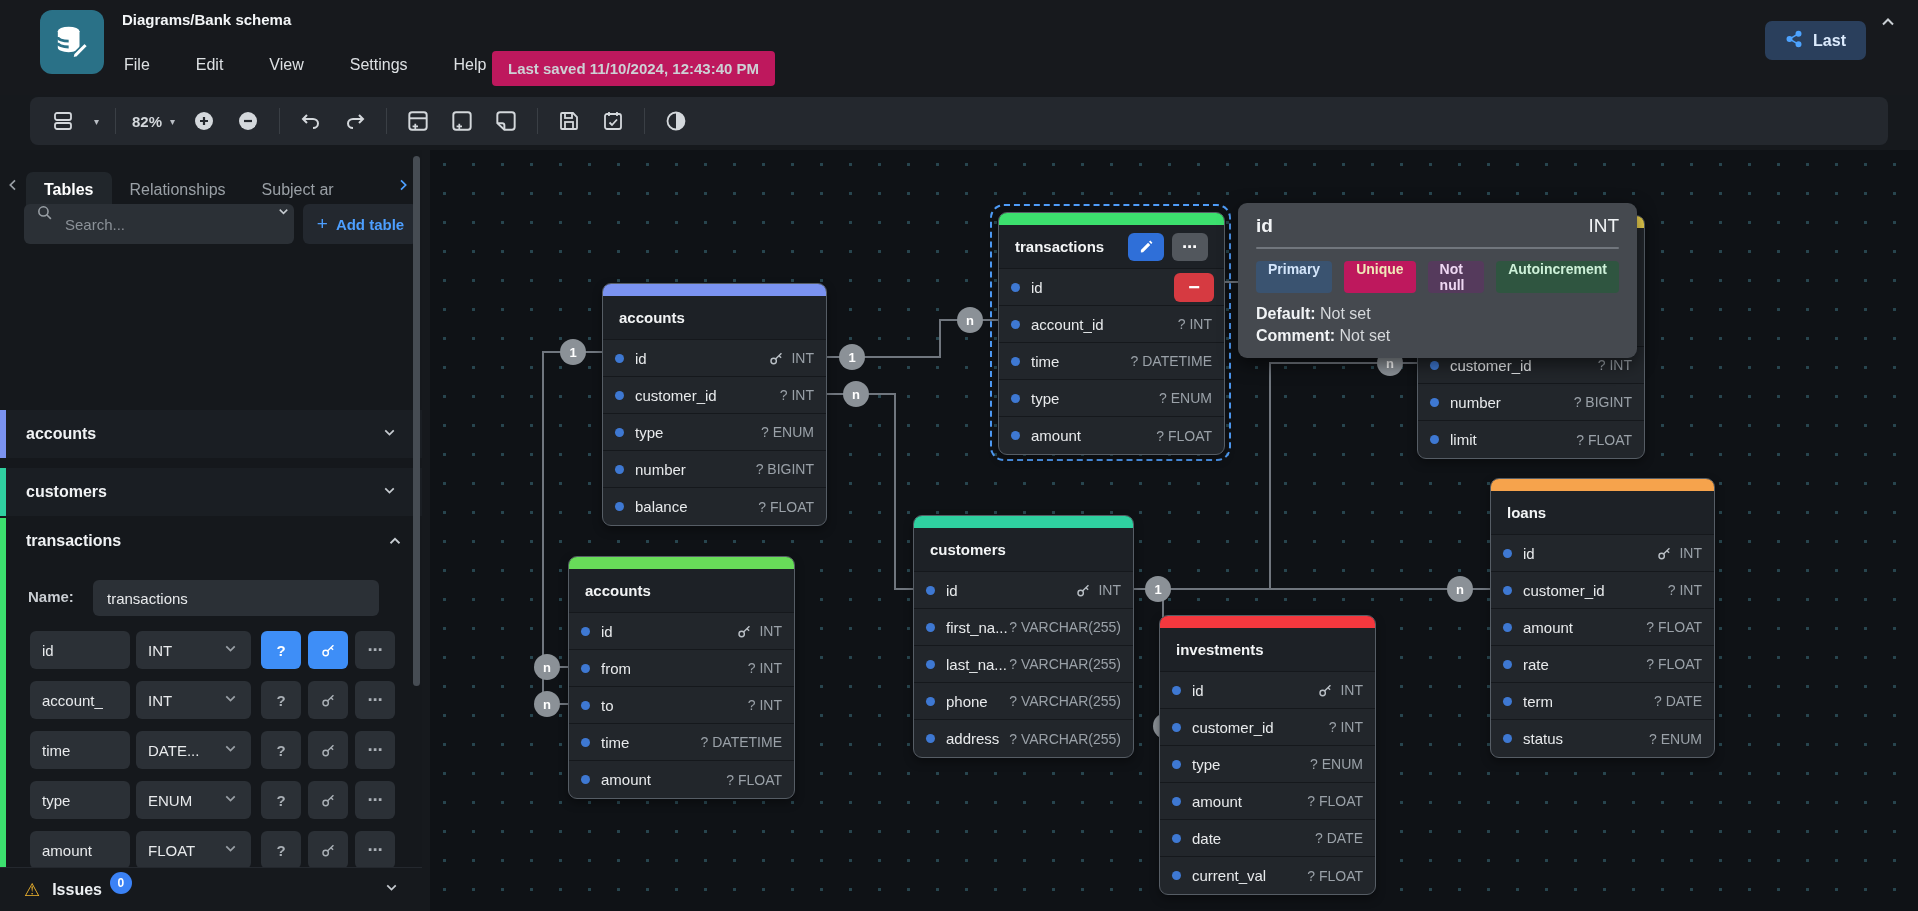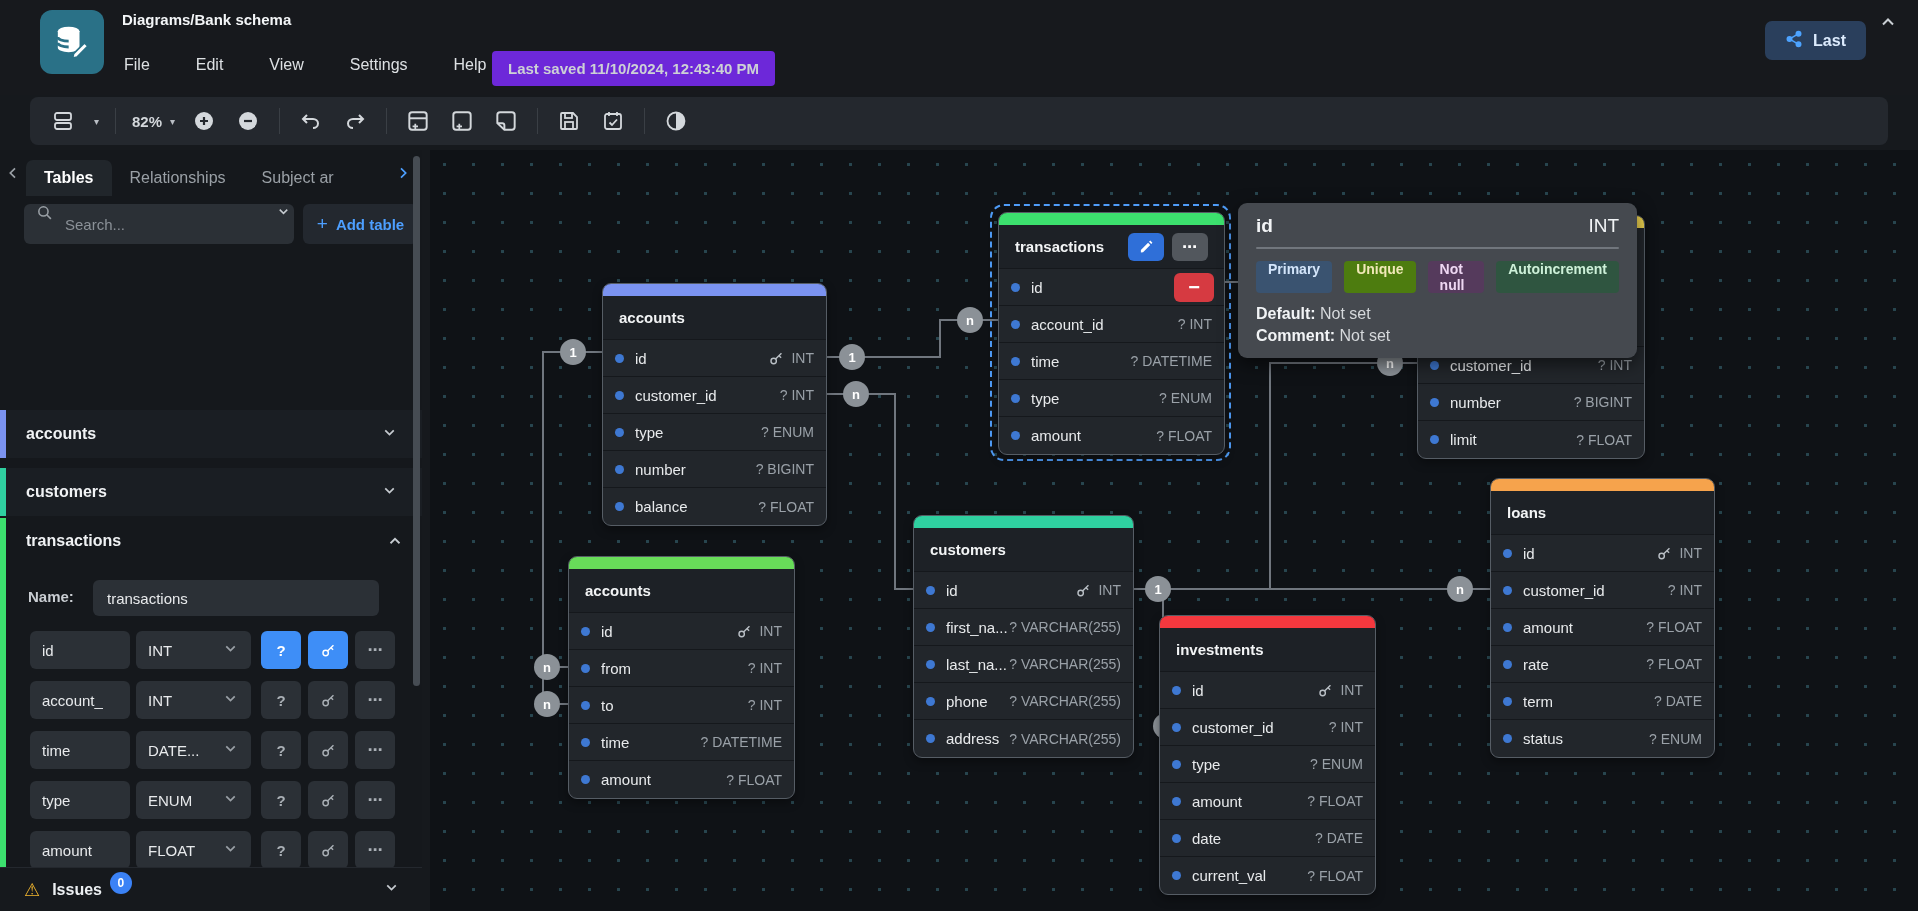--- a/index.html
+++ b/index.html
@@ -6,38 +6,38 @@
     background:#16191d;font-family:"Liberation Sans","DejaVu Sans",sans-serif;
     -webkit-font-smoothing:antialiased;color:#e8eaec;}
   .stage{position:absolute;inset:0;}
   
   .topbar{position:absolute;left:0;top:0;width:100%;height:95px;background:#17191d;}
   .logo{position:absolute;left:40px;top:10px;width:64px;height:64px;border-radius:12px;background:#2a7187;
     display:flex;align-items:center;justify-content:center;}
   .app-title{position:absolute;left:122px;top:11px;font-size:15px;font-weight:600;color:#f3f5f7;}
   .menubar{position:absolute;left:118px;top:52px;display:flex;gap:34px;font-size:16px;color:#dde0e3;}
   .menubar span{padding:4px 6px;cursor:default;}
-  .lastsaved{position:absolute;left:492px;top:51px;height:35px;background:#6d28d9;border-radius:4px;
+  .lastsaved{position:absolute;left:492px;top:51px;height:35px;background:#be185d;border-radius:4px;
     display:flex;align-items:center;padding:0 16px;font-size:15px;color:#cdd1d5;font-weight:600;}
   .share-btn{position:absolute;right:52px;top:21px;height:39px;background:#2a3f5c;border-radius:7px;
     display:flex;align-items:center;gap:10px;padding:0 20px;font-size:16px;color:#dcebfd;font-weight:600;}
   
   .toolbar{position:absolute;left:30px;top:97px;width:1858px;height:48px;background:#24282e;border-radius:8px;
     display:flex;align-items:center;padding:0 18px;box-sizing:border-box;}
   .tbgroup{display:flex;align-items:center;gap:14px;}
   .tbdivider{width:1px;height:26px;background:#3a3f45;margin:0 16px;}
   .tbicon{display:flex;align-items:center;justify-content:center;width:30px;height:30px;color:#d4d8dc;}
   .tbicon svg{display:block;}
   .tbtext{font-size:15px;color:#d4d8dc;font-weight:600;}
   .caret{font-size:10px;color:#b9bec4;margin-left:2px;}
   .tb-collapse{position:absolute;right:20px;top:12px;color:#c9ced3;}
   
   .sidebar{position:absolute;left:0;top:150px;width:422px;bottom:0;background:#15181c;}
   .vscroll{position:absolute;left:413px;top:156px;width:7px;height:530px;background:#464c53;border-radius:4px;z-index:5;}
-  .tabsrow{position:absolute;left:0;top:4px;width:422px;height:42px;display:flex;align-items:center;}
+  .tabsrow{position:absolute;left:0;top:16px;width:422px;height:42px;display:flex;align-items:center;}
   .tab{font-size:16px;color:#9aa0a6;padding:9px 18px;white-space:nowrap;}
   .tab.active{background:#21262b;border-radius:7px 7px 0 0;color:#ffffff;font-weight:700;}
   .tab-chevron{color:#9aa0a6;width:26px;text-align:center;}
   .tab-chevron.right{color:#4d9fff;}
   .searchrow{position:absolute;left:0;top:54px;width:422px;height:40px;}
   .searchbox{position:absolute;left:24px;top:0;width:270px;height:40px;background:#2b3036;border-radius:6px;
     display:flex;padding:0 12px;box-sizing:border-box;gap:10px;}
   .searchbox input{flex:1;background:transparent;border:none;outline:none;color:#c7ccd1;font-size:15px;
     font-family:inherit;}
   .searchbox input::placeholder{color:#8b9198;}
@@ -584,21 +584,21 @@
         </div>
       </div>
       <div class="popover" style="left: 1238px; top: 203px; width: 399px; height: 155px;">
         <div class="ptitle">
           <span class="pn">id</span>
           <span>INT</span>
         </div>
         <div class="pdivider"></div>
         <div class="pbadges">
           <span class="pbadge" style="background:#3a5370;color:#d3e5fa">Primary</span>
-          <span class="pbadge" style="background:#4d7c0f;color:#f0e8b8">Unique</span>
+          <span class="pbadge" style="background:#be185d;color:#f0e8b8">Unique</span>
           <span class="pbadge" style="background:#553a5c;color:#eed7f2">Not null</span>
           <span class="pbadge" style="background:#2f5540;color:#cdf0d8">Autoincrement</span>
         </div>
         <div class="pline"><b>Default:</b> Not set</div>
         <div class="pline"><b>Comment:</b> Not set</div>
       </div>
     </div>
 
   <div class="sidebar">
     <div class="tabsrow">

